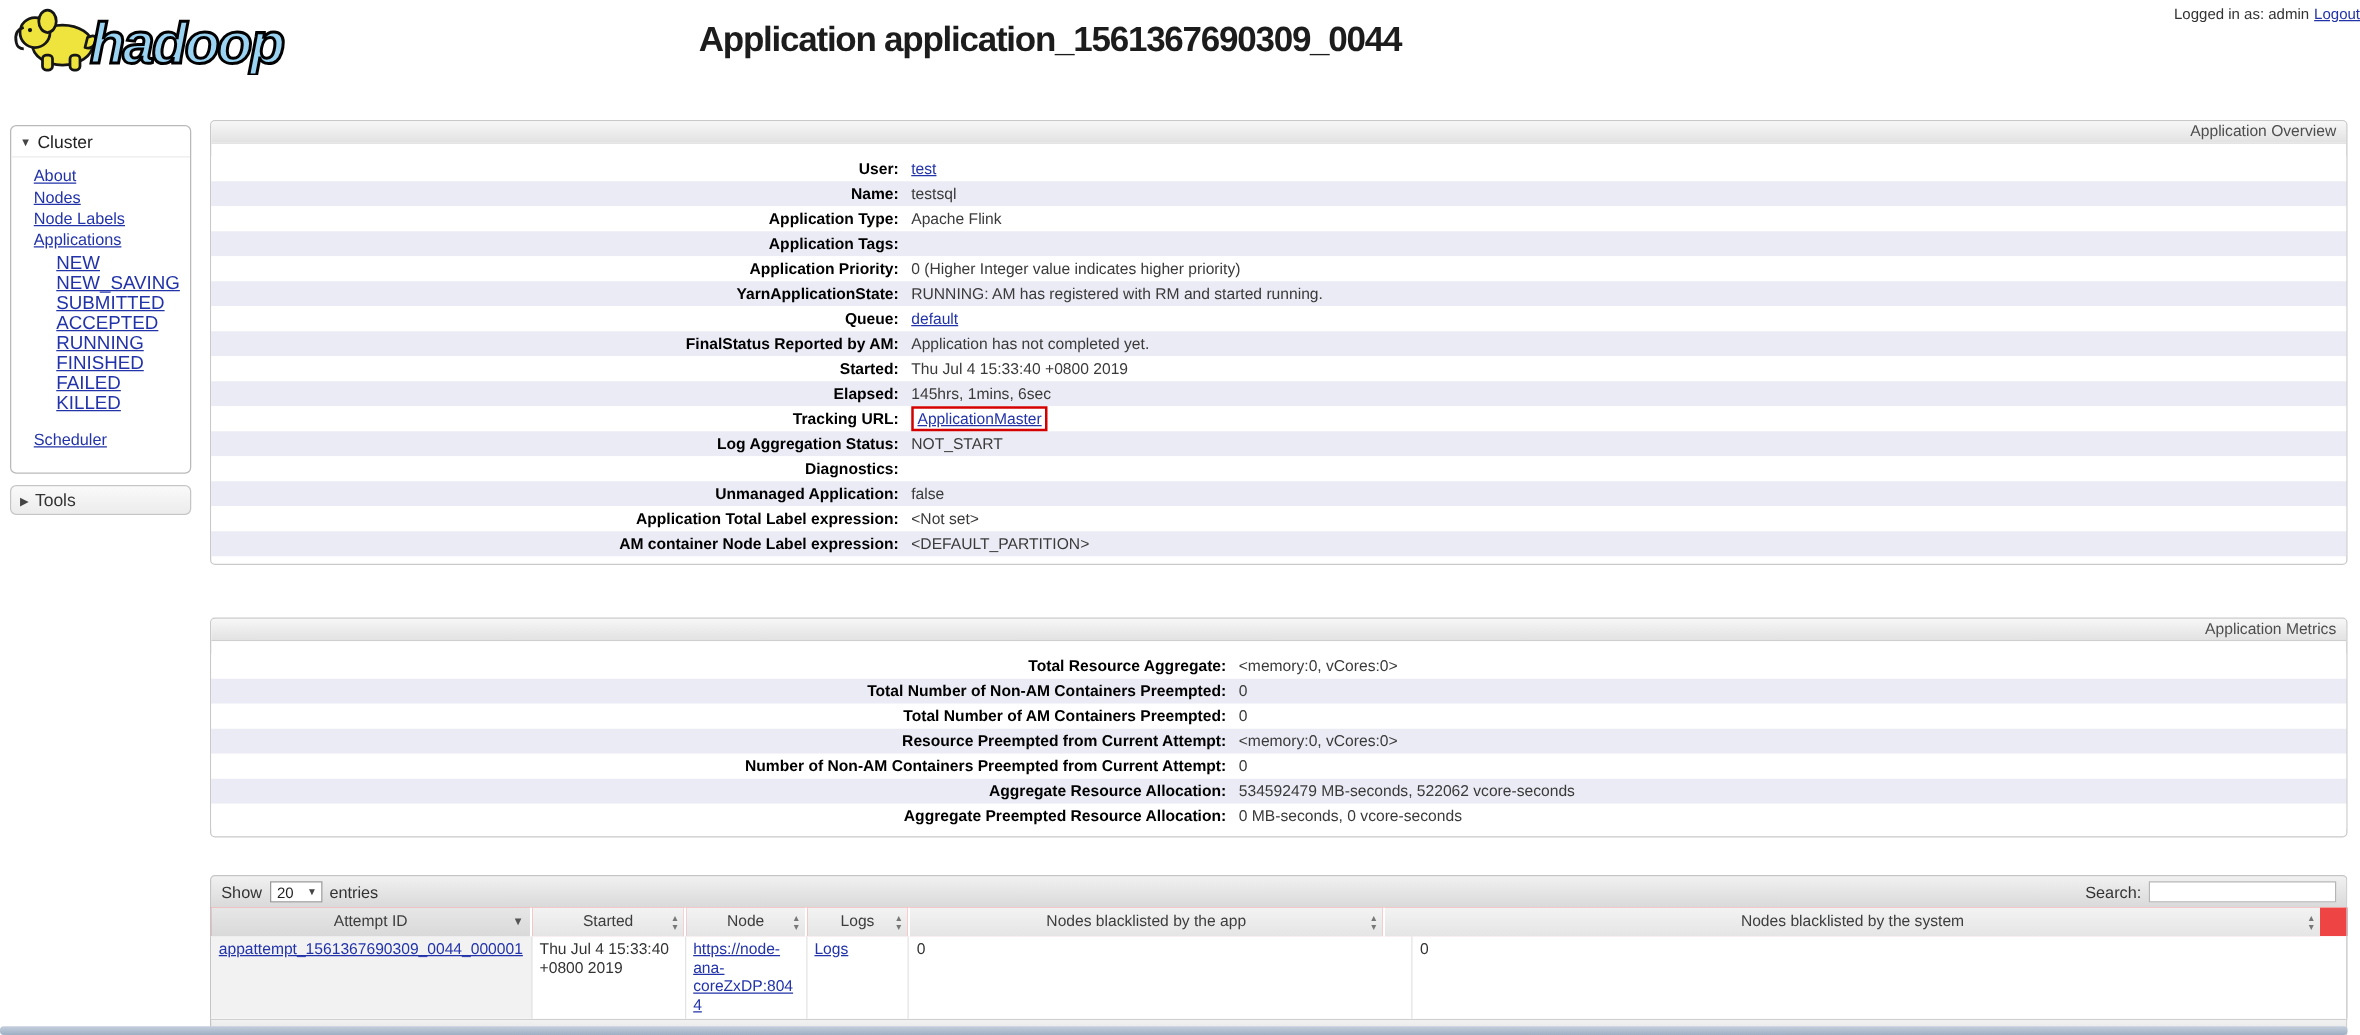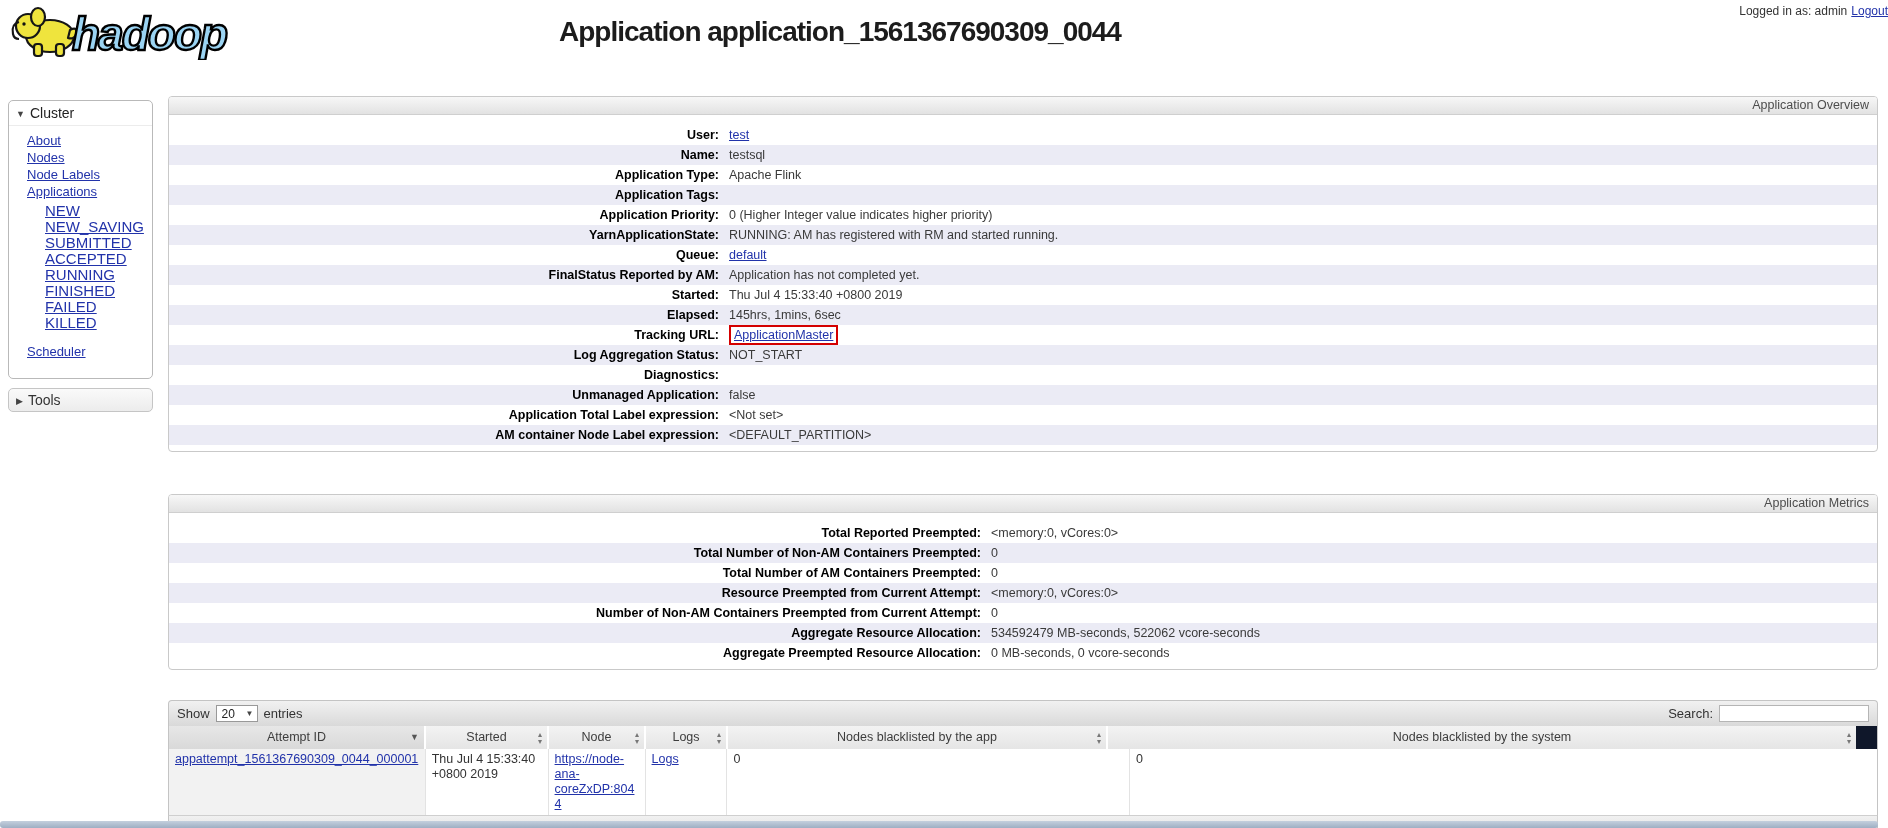--- a/index.html
+++ b/index.html
@@ -51,21 +51,21 @@
     background:linear-gradient(#f1f1f1,#d9d9d9); }
   .dt-bar.toolbar { border-radius:4px 4px 0 0; border-bottom:none; }
   .dt-bar.footerbar { border-radius:0 0 4px 4px; border-top:1px solid #cfcfcf; }
   .dt-left, .dt-right { display:flex; align-items:center; gap:6px; }
   .fake-select { background:#fff; border:1px solid #999; height:17px; min-width:42px;
     font-size:12px; display:inline-flex; align-items:center; justify-content:space-between;
     padding:0 3px 0 5px; color:#222; cursor:default; }
   .fake-select .car { font-size:8px; color:#444; }
   .search-input { width:150px; height:17px; border:1px solid #b5b5b5; background:#fff; font-size:12px; padding:0 3px; }
 
-  .dt-head { display:flex; background:#0f172a; border-left:1px solid #c4c4c4; border-right:1px solid #c4c4c4; }
+  .dt-head { display:flex; background:#ef4444; border-left:1px solid #c4c4c4; border-right:1px solid #c4c4c4; }
   .th { height:23px; line-height:23px; text-align:center; font-size:12.5px; color:#3d3d3d;
     background:linear-gradient(#f3f3f3,#e5e5e5); position:relative; border-right:2px solid #fff;
     cursor:pointer; }
   .th.sorted { background:linear-gradient(#e7e7e7,#d9d9d9); }
   .th:last-child { border-right:none; }
   .sort-icon { position:absolute; right:5px; top:0; height:23px; display:flex; flex-direction:column;
     justify-content:center; color:#777; }
   .sort-icon .g { font-size:8px; line-height:7px; }
   .sort-icon.desc .g { font-size:9px; color:#555; }
 
@@ -208,21 +208,21 @@
         </div>
       </div>
   </div>
 
   <div class="gap1"></div>
 
   <div class="section">
     <div class="section-header">Application Metrics</div>
     <div class="info-body metrics" id="metrics-rows">
         <div class="info-row">
-          <div class="info-label">Total Reported Preempted:</div>
+          <div class="info-label">Total Resource Aggregate:</div>
           <div class="info-value">&lt;memory:0, vCores:0&gt;</div>
         </div>
         <div class="info-row alt">
           <div class="info-label">Total Number of Non-AM Containers Preempted:</div>
           <div class="info-value">0</div>
         </div>
         <div class="info-row">
           <div class="info-label">Total Number of AM Containers Preempted:</div>
           <div class="info-value">0</div>
         </div>

